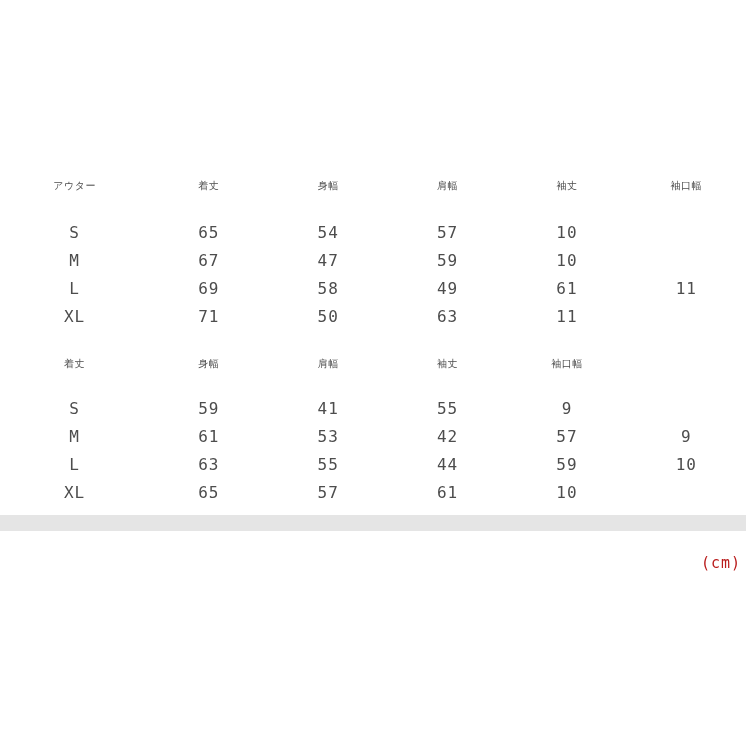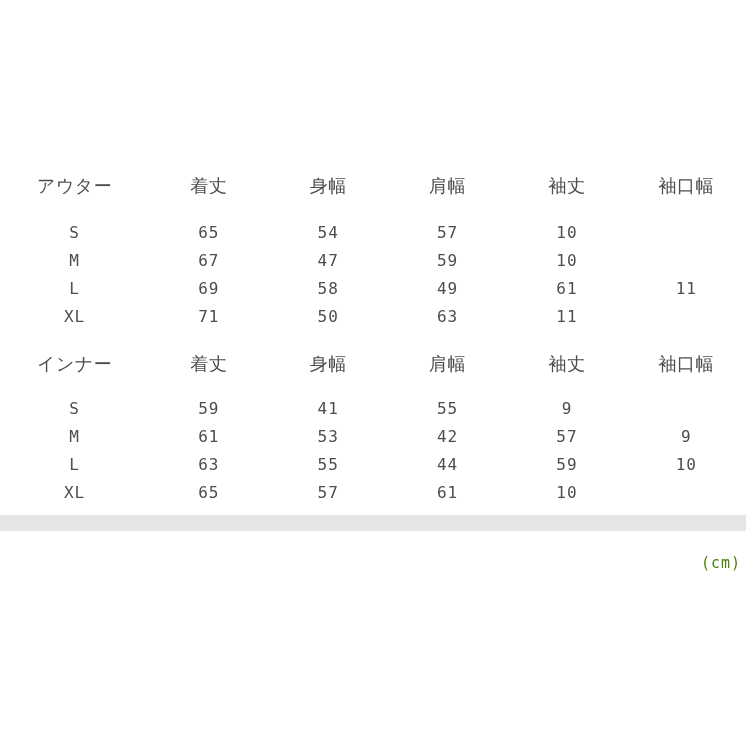--- a/index.html
+++ b/index.html
@@ -29,40 +29,40 @@
   }
   .cell {
     text-align: center;
     font-size: 16px;
     letter-spacing: 1px;
     white-space: nowrap;
   }
   .cell:nth-child(1) { width: 20%; }
   .cell:nth-child(n+2) { width: 16%; }
   .header-row .cell {
-    font-size: 18px;
+    font-size: 10px;
     letter-spacing: 0.5px;
   }
   .header-row-1 { margin-bottom: 18px; }
   .header-row-2 { margin-top: 20px; margin-bottom: 16px; }
   .divider-bar {
     position: absolute;
     top: 515px;
     left: 0;
     width: 100%;
     height: 16px;
     background: #e5e5e5;
   }
   .unit-label {
     position: absolute;
     top: 554px;
     right: 5px;
     font-size: 15px;
     letter-spacing: 1px;
-    color: #4d7c0f;
+    color: #b91c1c;
   }
 </style>
 </head>
 <body>
 
 <div class="page">
 
   <div class="size-chart">
 
     <div class="row header-row header-row-1">
@@ -101,21 +101,20 @@
 
     <div class="row">
       <div class="cell">XL</div>
       <div class="cell">71</div>
       <div class="cell">50</div>
       <div class="cell">63</div>
       <div class="cell">11</div>
     </div>
 
     <div class="row header-row header-row-2">
-      <div class="cell">インナー</div>
       <div class="cell">着丈</div>
       <div class="cell">身幅</div>
       <div class="cell">肩幅</div>
       <div class="cell">袖丈</div>
       <div class="cell">袖口幅</div>
     </div>
 
     <div class="row">
       <div class="cell">S</div>
       <div class="cell">59</div>

